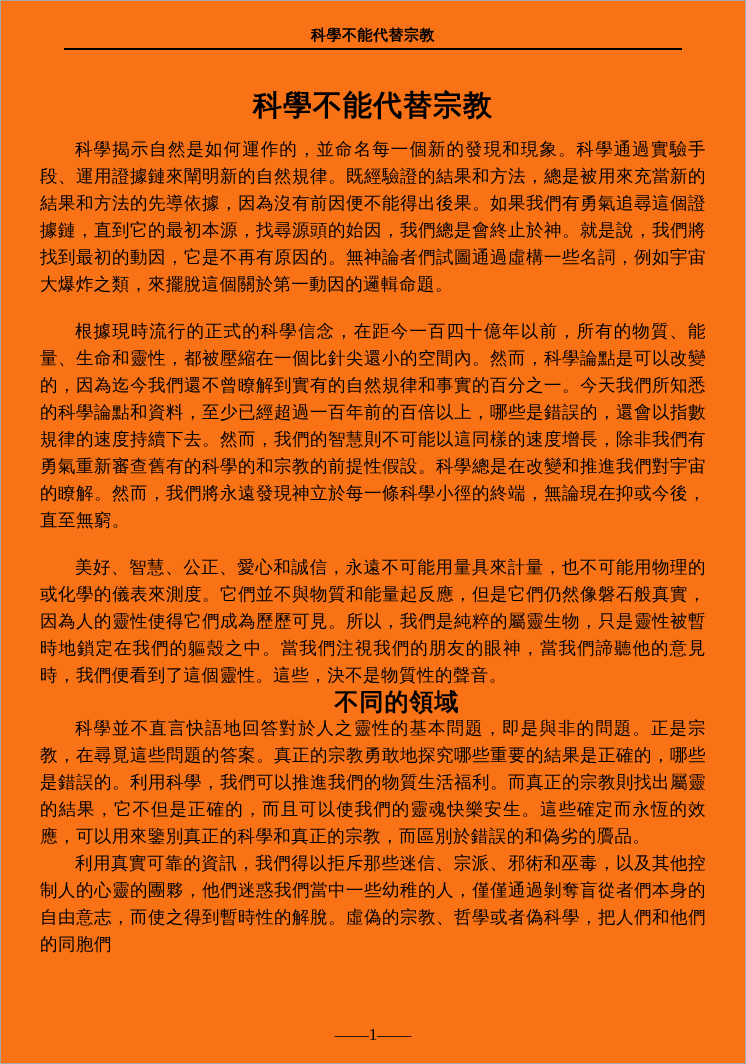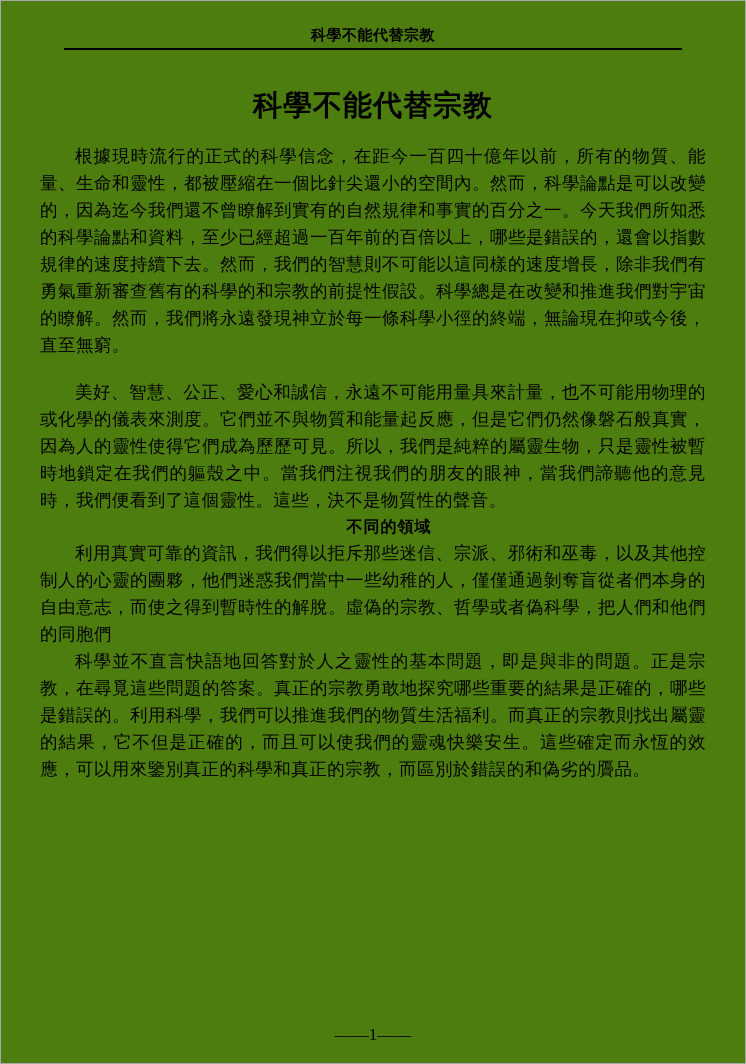--- a/index.html
+++ b/index.html
@@ -6,21 +6,21 @@
     margin: 0;
     padding: 0;
     background: #ffffff;
   }
   .page {
     position: relative;
     width: 746px;
     height: 1064px;
     box-sizing: border-box;
     border: 1px solid #a8a8a8;
-    background: #4d7c0f;
+    background: #f97316;
     color: #000000;
     font-family: "Liberation Serif", "DejaVu Serif", serif;
     overflow: hidden;
   }
   .running-header {
     margin-top: 25px;
     text-align: center;
     font-size: 15px;
     font-weight: bold;
     line-height: 19px;
@@ -56,21 +56,21 @@
   .body-text p {
     margin: 0;
     text-indent: 2em;
   }
   .body-text p.gap {
     margin-top: 20px;
   }
   .section-heading {
     margin: 24px 0 34px 0;
     text-align: center;
-    font-size: 16px;
+    font-size: 24px;
     font-weight: bold;
     line-height: 26px;
     text-indent: 0;
     letter-spacing: 1px;
   }
   .page-footer {
     position: absolute;
     bottom: 17px;
     left: 0;
     width: 100%;
@@ -86,28 +86,29 @@
 
   <div class="running-header">科學不能代替宗教</div>
 
   <div class="header-rule"></div>
 
   <h1 class="doc-title" style="margin-bottom:0;">科學不能代替宗教</h1>
 
 
   <div class="body-text">
 
+    <p>科學揭示自然是如何運作的，並命名每一個新的發現和現象。科學通過實驗手段、運用證據鏈來闡明新的自然規律。既經驗證的結果和方法，總是被用來充當新的結果和方法的先導依據，因為沒有前因便不能得出後果。如果我們有勇氣追尋這個證據鏈，直到它的最初本源，找尋源頭的始因，我們總是會終止於神。就是說，我們將找到最初的動因，它是不再有原因的。無神論者們試圖通過虛構一些名詞，例如宇宙大爆炸之類，來擺脫這個關於第一動因的邏輯命題。</p>
 
     <p class="gap">根據現時流行的正式的科學信念，在距今一百四十億年以前，所有的物質、能量、生命和靈性，都被壓縮在一個比針尖還小的空間內。然而，科學論點是可以改變的，因為迄今我們還不曾瞭解到實有的自然規律和事實的百分之一。今天我們所知悉的科學論點和資料，至少已經超過一百年前的百倍以上，哪些是錯誤的，還會以指數規律的速度持續下去。然而，我們的智慧則不可能以這同樣的速度增長，除非我們有勇氣重新審查舊有的科學的和宗教的前提性假設。科學總是在改變和推進我們對宇宙的瞭解。然而，我們將永遠發現神立於每一條科學小徑的終端，無論現在抑或今後，直至無窮。</p>
 
     <p class="gap">美好、智慧、公正、愛心和誠信，永遠不可能用量具來計量，也不可能用物理的或化學的儀表來測度。它們並不與物質和能量起反應，但是它們仍然像磐石般真實，因為人的靈性使得它們成為歷歷可見。所以，我們是純粹的屬靈生物，只是靈性被暫時地鎖定在我們的軀殼之中。當我們注視我們的朋友的眼神，當我們諦聽他的意見時，我們便看到了這個靈性。這些，決不是物質性的聲音。</p>
 
     <p class="section-heading">不同的領域</p>
 
+    <p>科學並不直言快語地回答對於人之靈性的基本問題，即是與非的問題。正是宗教，在尋覓這些問題的答案。真正的宗教勇敢地探究哪些重要的結果是正確的，哪些是錯誤的。利用科學，我們可以推進我們的物質生活福利。而真正的宗教則找出屬靈的結果，它不但是正確的，而且可以使我們的靈魂快樂安生。這些確定而永恆的效應，可以用來鑒別真正的科學和真正的宗教，而區別於錯誤的和偽劣的贗品。</p>
+
     <p>利用真實可靠的資訊，我們得以拒斥那些迷信、宗派、邪術和巫毒，以及其他控制人的心靈的團夥，他們迷惑我們當中一些幼稚的人，僅僅通過剝奪盲從者們本身的自由意志，而使之得到暫時性的解脫。虛偽的宗教、哲學或者偽科學，把人們和他們的同胞們</p>
-
-    <p>科學並不直言快語地回答對於人之靈性的基本問題，即是與非的問題。正是宗教，在尋覓這些問題的答案。真正的宗教勇敢地探究哪些重要的結果是正確的，哪些是錯誤的。利用科學，我們可以推進我們的物質生活福利。而真正的宗教則找出屬靈的結果，它不但是正確的，而且可以使我們的靈魂快樂安生。這些確定而永恆的效應，可以用來鑒別真正的科學和真正的宗教，而區別於錯誤的和偽劣的贗品。</p>
 
   </div>
 
   <div class="page-footer">——1——</div>
 
 </div>
 
 </body></html>

